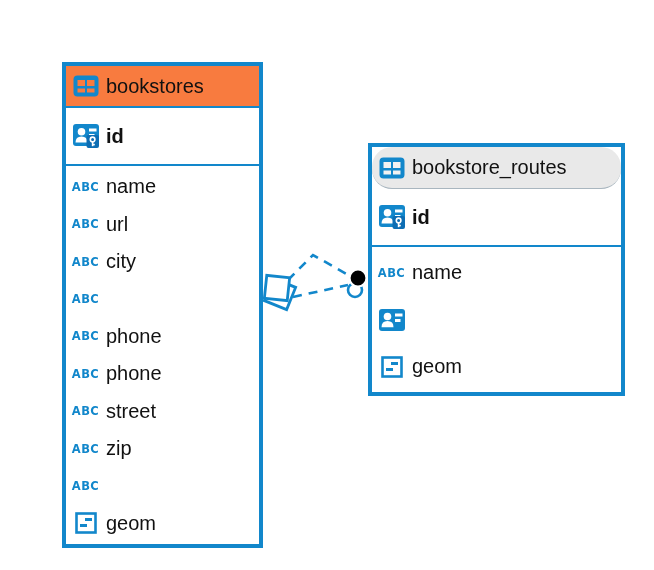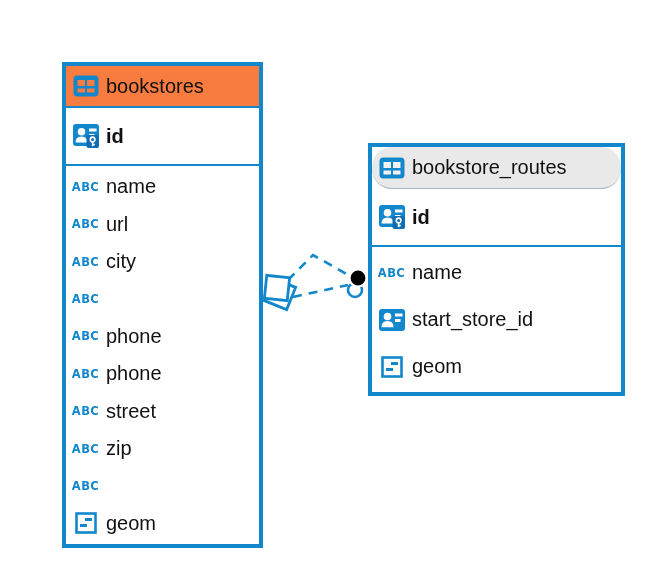--- a/index.html
+++ b/index.html
@@ -227,21 +227,20 @@
       <div class="row">
         <span class="icon">
           <svg viewBox="0 0 26 22" width="26" height="22">
             <rect x="0" y="0" width="26" height="22" rx="3" fill="var(--accent,#1287CB)"></rect>
             <circle cx="8.5" cy="7.5" r="3.8" fill="#fff"></circle>
             <path d="M2.5 18.2 Q2.5 12 8.5 12 Q14.5 12 14.5 18.2 Z" fill="#fff"></path>
             <rect x="16" y="4.5" width="7.5" height="3" fill="#fff"></rect>
             <rect x="16" y="10" width="5.5" height="3" fill="#fff"></rect>
           </svg>
         </span>
-        <span class="label">start_store_id</span>
       </div>
       <div class="row">
         <span class="icon">
           <svg viewBox="0 0 22 22" width="22" height="22">
             <rect x="1.5" y="1.5" width="19" height="19" fill="#fff" stroke="var(--accent,#1287CB)" stroke-width="2.6"></rect>
             <rect x="10" y="6" width="7" height="3" fill="var(--accent,#1287CB)"></rect>
             <rect x="5" y="12" width="7" height="3" fill="var(--accent,#1287CB)"></rect>
           </svg>
         </span>
         <span class="label">geom</span>

